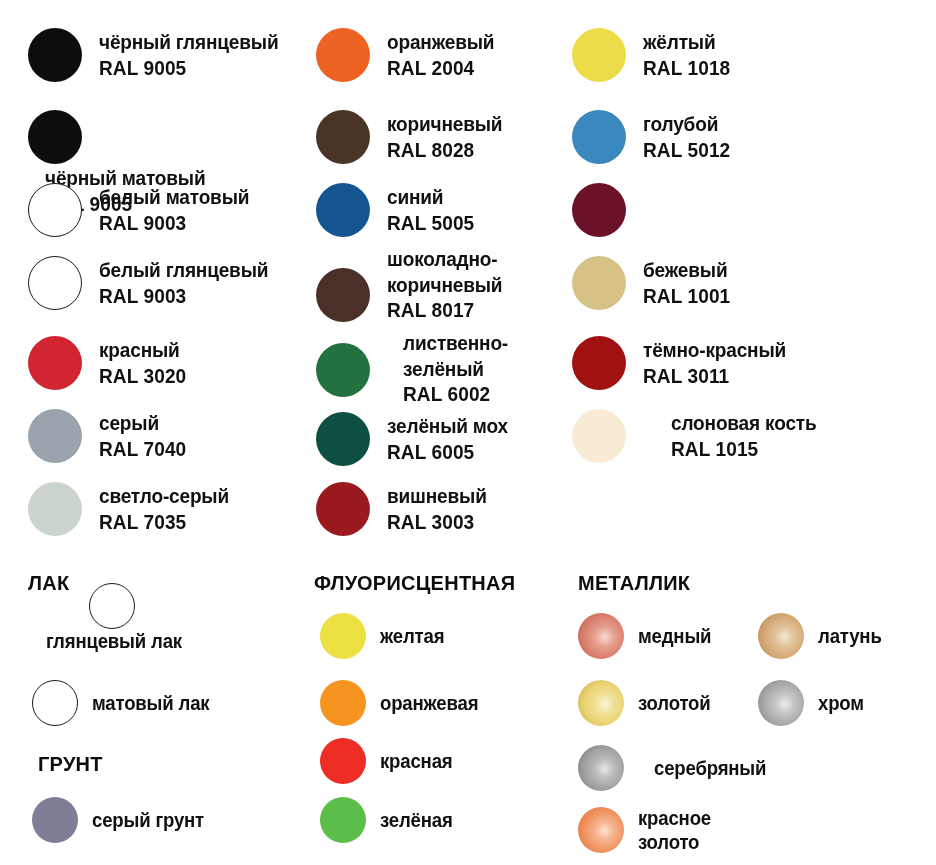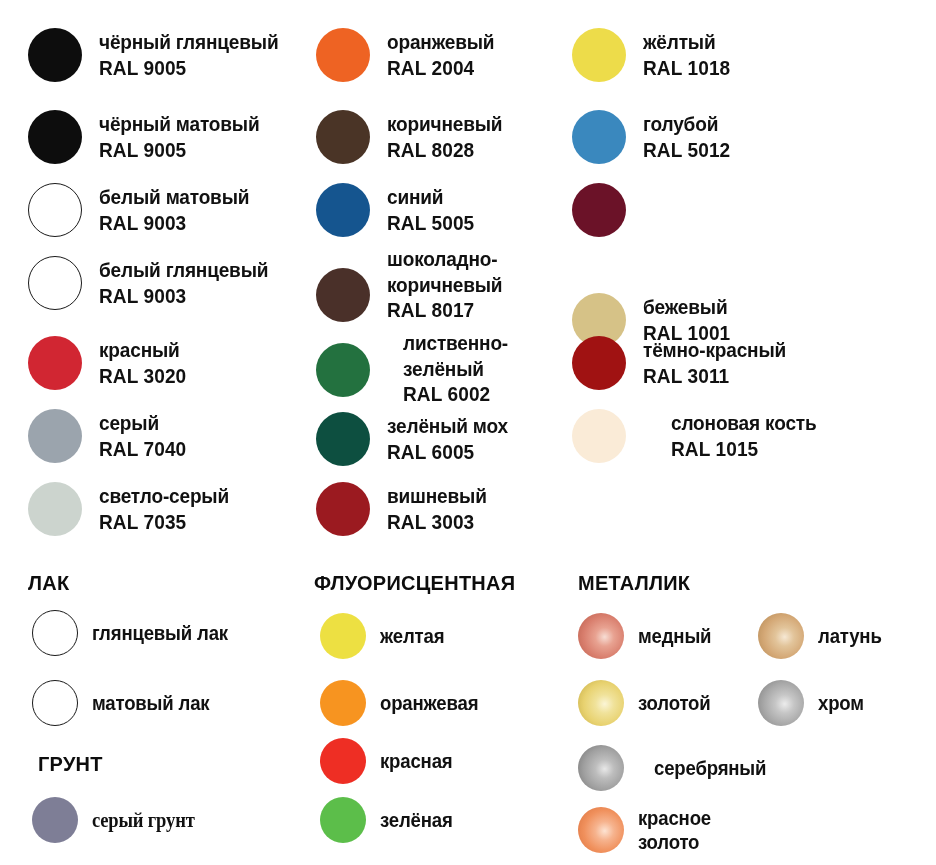--- a/index.html
+++ b/index.html
@@ -105,21 +105,21 @@
   <div class="col col-left">
 
     <div class="row" style="left:28px; top:28px;">
       <div class="swatch" style="background:#0d0d0d;"></div>
       <div class="labels">
         <div class="lbl">чёрный глянцевый</div>
         <div class="lbl ral">RAL 9005</div>
       </div>
     </div>
 
-    <div class="row" style="left:28px; top:110px;">
+    <div class="row" style="left:28px; top:110px;flex-direction:column;">
       <div class="swatch" style="background:#0d0d0d;"></div>
       <div class="labels">
         <div class="lbl">чёрный матовый</div>
         <div class="lbl ral">RAL 9005</div>
       </div>
     </div>
 
     <div class="row" style="left:28px; top:183px;">
       <div class="swatch outlined"></div>
       <div class="labels">
@@ -237,21 +237,21 @@
       <div class="labels">
         <div class="lbl">голубой</div>
         <div class="lbl ral">RAL 5012</div>
       </div>
     </div>
 
     <div class="row" style="left:572px; top:183px;">
       <div class="swatch" style="background:#6b1228;"></div>
     </div>
 
-    <div class="row" style="left:572px; top:256px;margin-top:37px;">
+    <div class="row" style="left:572px; top:256px;">
       <div class="swatch" style="background:#d6c287;"></div>
       <div class="labels">
         <div class="lbl">бежевый</div>
         <div class="lbl ral">RAL 1001</div>
       </div>
     </div>
 
     <div class="row" style="left:572px; top:336px;">
       <div class="swatch" style="background:#a01212;"></div>
       <div class="labels">
@@ -264,37 +264,37 @@
       <div class="swatch" style="background:#faebd7;"></div>
       <div class="labels">
         <div class="lbl">слоновая кость</div>
         <div class="lbl ral">RAL 1015</div>
       </div>
     </div>
   </div>
 
   <div class="section-head" style="left:28px; top:572px;">ЛАК</div>
 
-  <div class="bottom-row" style="left:32px; top:610px;">
+  <div class="bottom-row" style="left:32px; top:583px;flex-direction:column;">
     <div class="sphere outlined" style="background:#ffffff; border:1.6px solid #1a1a1a;"></div>
     <div class="labels">
       <div class="lbl">глянцевый лак</div>
     </div>
   </div>
 
   <div class="bottom-row" style="left:32px; top:680px;">
     <div class="sphere outlined" style="background:#ffffff; border:1.6px solid #1a1a1a;"></div>
     <div class="labels">
       <div class="lbl">матовый лак</div>
     </div>
   </div>
 
   <div class="section-head" style="left:38px; top:753px;">ГРУНТ</div>
 
-  <div class="bottom-row" style="left:32px; top:797px;font-family:Liberation Serif, serif;">
+  <div class="bottom-row" style="left:32px; top:797px;">
     <div class="sphere" style="background:#7e7e96;"></div>
     <div class="labels">
       <div class="lbl">серый грунт</div>
     </div>
   </div>
 
   <div class="section-head" style="left:314px; top:572px;">ФЛУОРИСЦЕНТНАЯ</div>
 
   <div class="bottom-row" style="left:320px; top:613px;">
     <div class="sphere" style="background:#ede042;"></div>

